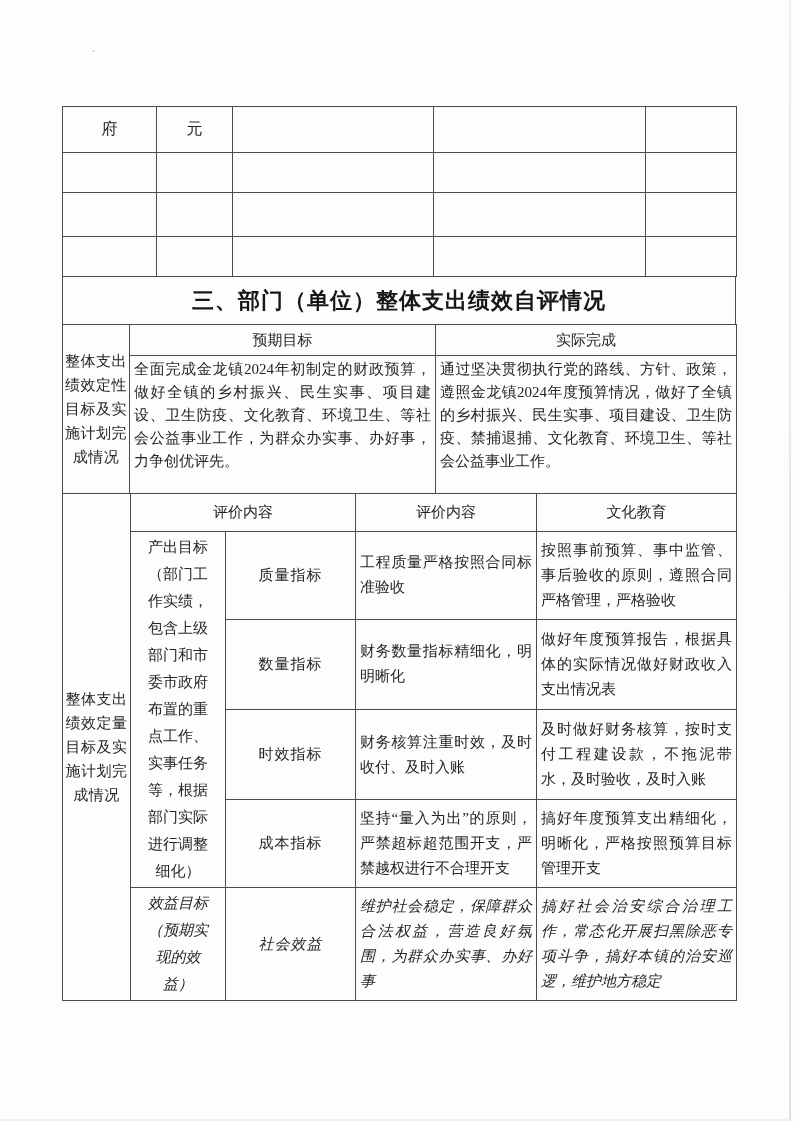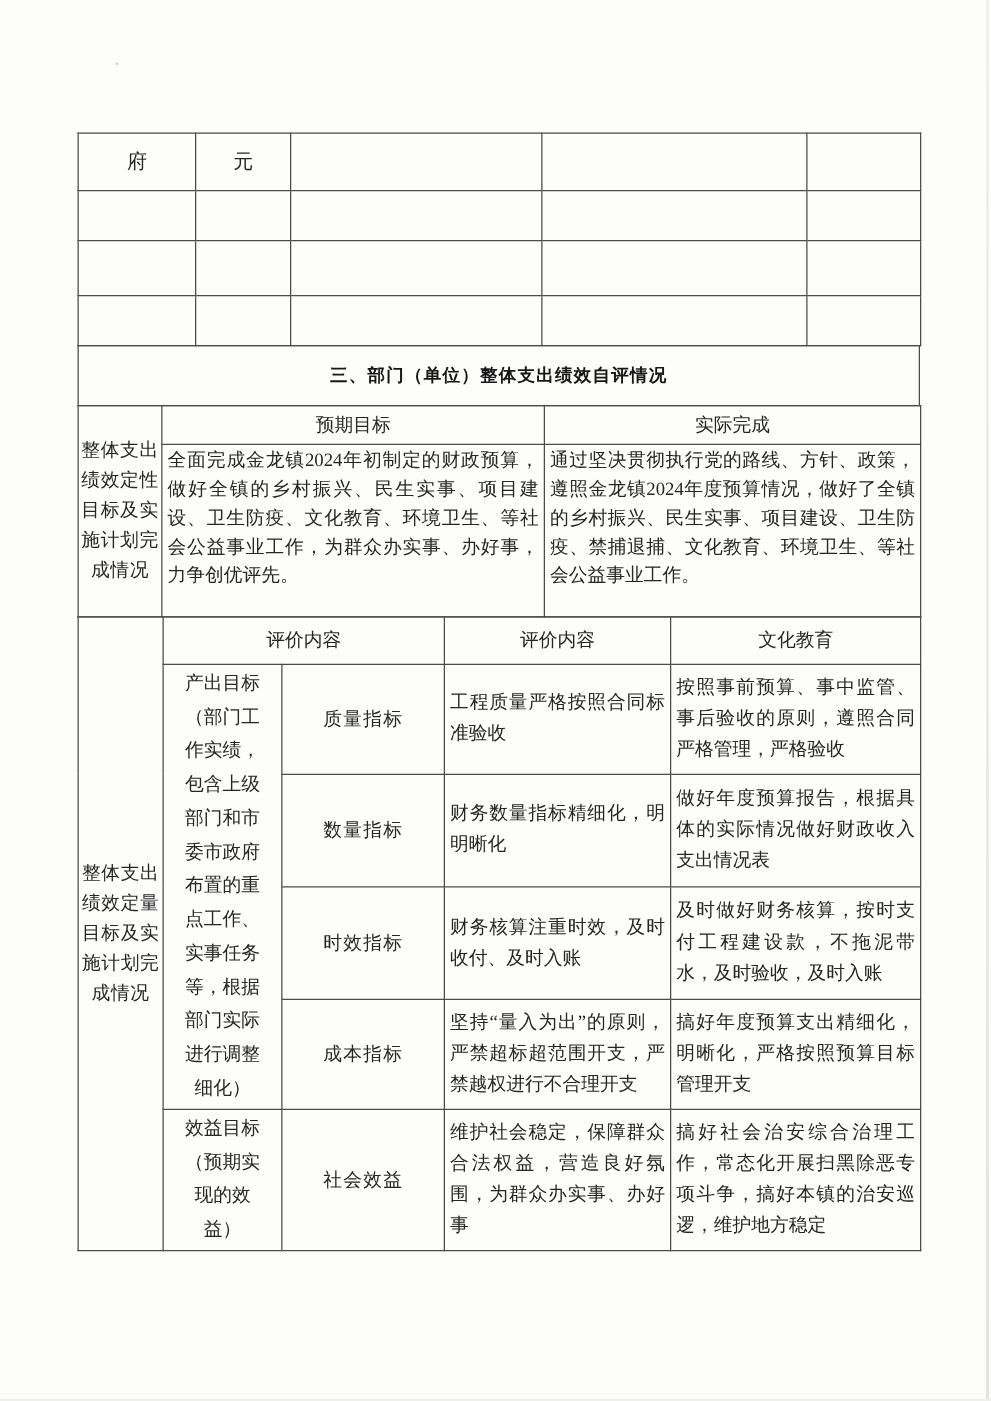--- a/index.html
+++ b/index.html
@@ -24,40 +24,40 @@
   .top-table{position:absolute;left:62px;top:106px;}
   .top-table td{text-align:center;vertical-align:middle;font-size:16px;}
   .h46{height:46px;} .h40{height:40px;} .h44{height:44px;}
 
   
   .title-bar{
     position:absolute;left:62px;top:276px;width:674px;height:49px;
     border:1px solid #4b4b4b;box-sizing:border-box;
     display:flex;align-items:center;justify-content:center;
     font-family:"Liberation Sans","DejaVu Sans",sans-serif;
-    font-weight:700;font-size:14px;color:#161616;letter-spacing:1px;
+    font-weight:700;font-size:22px;color:#161616;letter-spacing:1px;
   }
 
   
   .qual-table{position:absolute;left:62px;top:324px;}
   .qual-table .hdr{height:31px;text-align:center;vertical-align:middle;font-size:15px;}
   .qual-table .body-row{height:138px;margin-top:44px;}
   .side-label{
     text-align:center;vertical-align:middle;font-size:15px;line-height:24px;
     padding:18px 1px;word-break:break-all;letter-spacing:.5px;
   }
   .para{
     text-align:justify;text-align-last:left;vertical-align:top;
     font-size:15px;line-height:23px;padding:2px 4px 2px 4px;word-break:break-all;
   }
 
   
   .quant-table{position:absolute;left:62px;top:493px;}
   .quant-table .hdr{height:38px;text-align:center;vertical-align:middle;font-size:15px;}
-  .r1{height:78px;} .r2{height:80px;} .r3{height:80px;} .r4{height:77px;} .r5{height:103px;}
+  .r1{height:78px;} .r2{height:80px;} .r3{height:80px;} .r4{height:77px;} .r5{height:103px;font-style:italic;}
   .goal-cell{
     text-align:center;vertical-align:middle;font-size:15px;line-height:27px;
     padding:2px 12px;word-break:break-all;
   }
   .indicator{ text-align:center;vertical-align:middle;font-size:15px;letter-spacing:1px; }
   .cell-para{
     text-align:justify;text-align-last:left;vertical-align:middle;
     font-size:15px;line-height:25px;padding:1px 4px;word-break:break-all;
   }
 </style>

